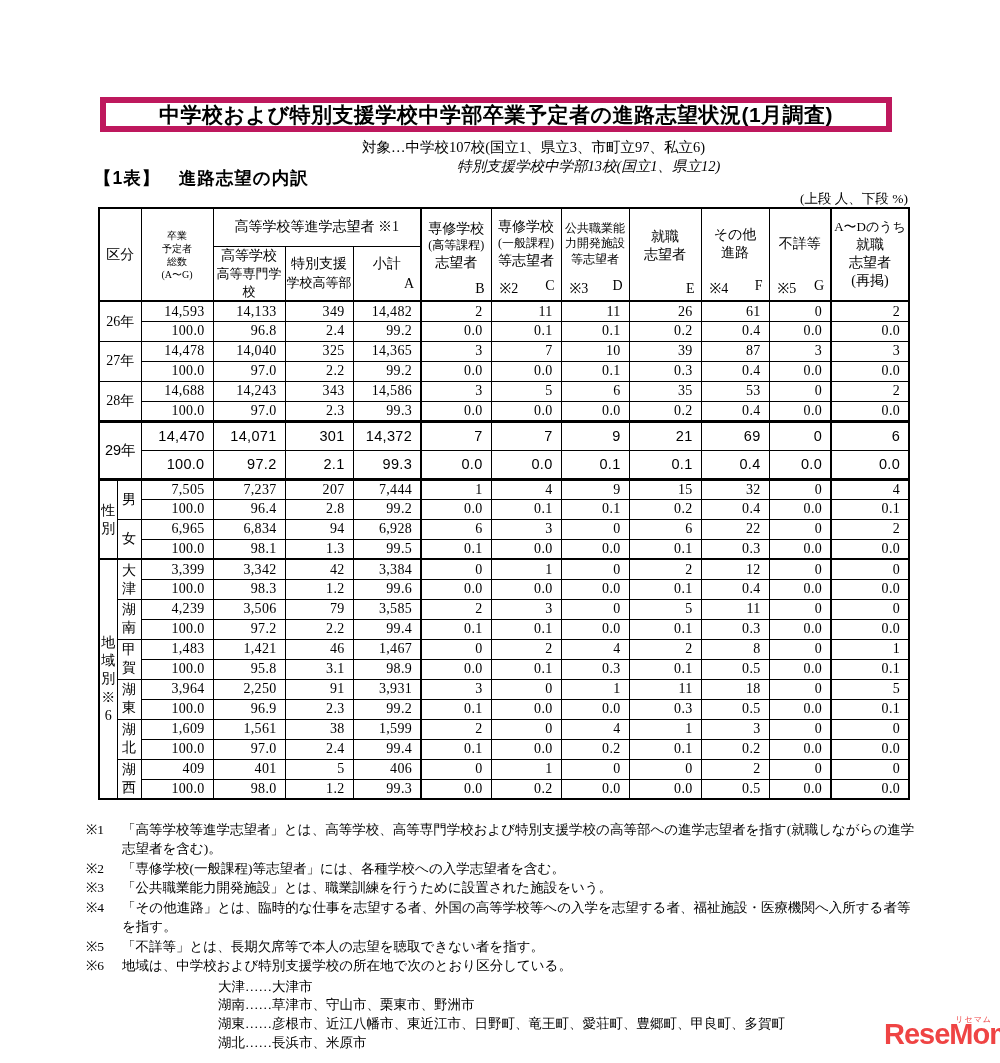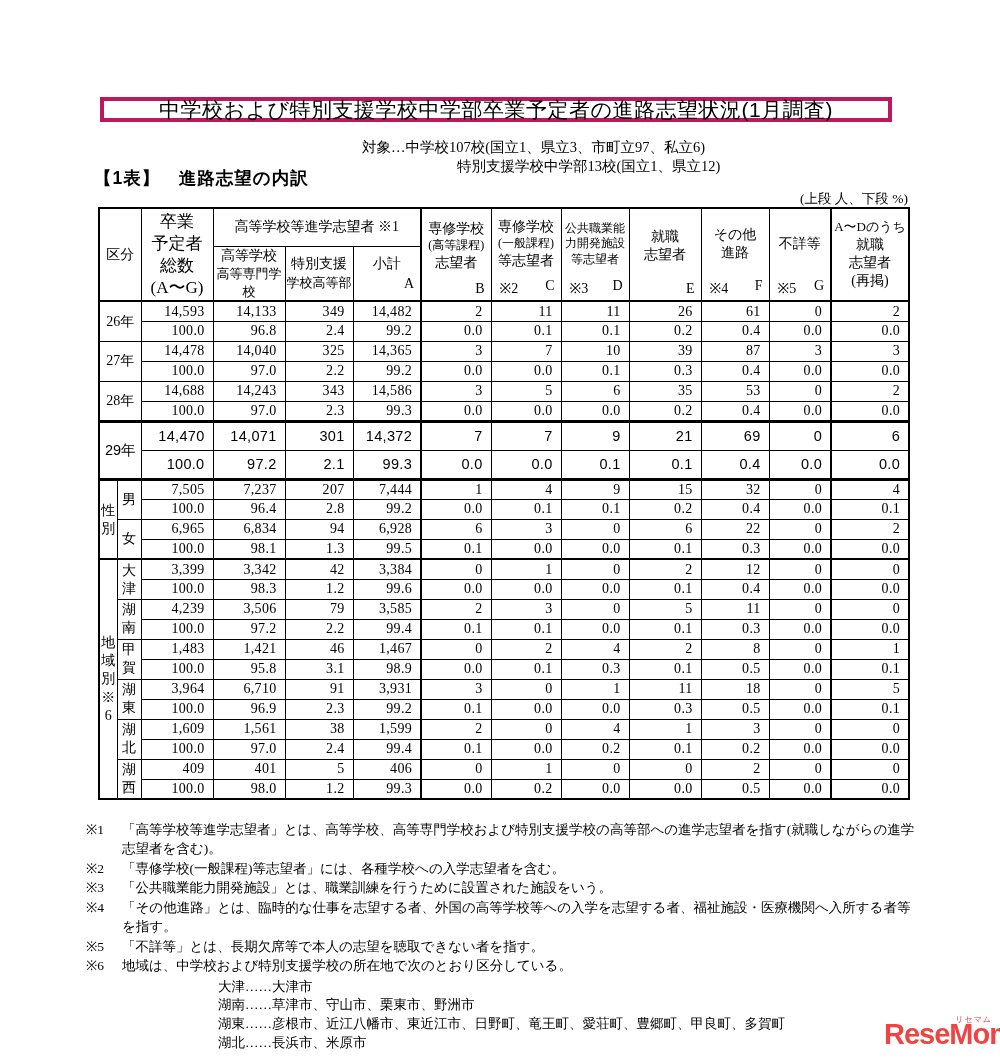--- a/index.html
+++ b/index.html
@@ -3,42 +3,42 @@
 <meta charset="utf-8">
 <style>
   * { box-sizing: border-box; }
   html,body { margin:0; padding:0; }
   body {
     width:1000px; height:1063px; background:#ffffff; position:relative;
     font-family:"Liberation Serif","DejaVu Serif",serif; color:#000;
   }
 
   .title-box {
-    position:absolute; left:100px; top:97px; width:792px; height:25px;
-    border:4px solid #be185d; display:flex; align-items:center; justify-content:center;
-    font-family:"Liberation Sans","DejaVu Sans",sans-serif; font-weight:normal;
+    position:absolute; left:100px; top:97px; width:792px; height:35px;
+    border:6px solid #be185d; display:flex; align-items:center; justify-content:center;
+    font-family:"Liberation Sans","DejaVu Sans",sans-serif; font-weight:bold;
     font-size:21px; letter-spacing:0.5px;
   }
   .sub1 { position:absolute; left:362px; top:138px; font-size:14.5px; }
-  .sub2 { position:absolute; left:457px; top:157px; font-size:14.5px; }
+  .sub2 { position:absolute; left:457px; top:157px; font-size:14.5px;font-style:italic; }
   .caption {
     position:absolute; left:94px; top:166px; font-family:"Liberation Sans","DejaVu Sans",sans-serif;
     font-weight:bold; font-size:17.5px; letter-spacing:1px;
   }
   .unit-note { position:absolute; top:190px; right:92px; font-size:13.5px; }
 
   table.main {
     position:absolute; left:98px; top:207px; border-collapse:collapse;
     table-layout:fixed; width:810px; border:2px solid #000;
   }
   th, td { border:1px solid #000; padding:0; vertical-align:middle; font-weight:normal; }
   thead tr.h1 { height:38px; }
   thead tr.h2 { height:54px; }
   th { text-align:center; font-size:14px; }
-  .stack { white-space:pre-line; line-height:1.3; font-size:17px; }
+  .stack { white-space:pre-line; line-height:1.3; font-size:10px; }
   .hcell { height:88px; display:flex; flex-direction:column; justify-content:space-between; }
   .hcell2 { height:42px; display:flex; flex-direction:column; justify-content:space-between; }
   .hlines { flex:1; display:flex; flex-direction:column; justify-content:center; line-height:1.3; }
   .hcode { display:flex; justify-content:space-between; padding:0 6px 2px 8px; font-size:14px; }
   .hcode .note { text-align:left; }
   .hcode .code { margin-left:auto; }
   .sm { font-size:13px; }
   .sm2 { font-size:12px; }
   .two { display:flex; flex-direction:column; justify-content:center; line-height:1.35; }
 
@@ -456,21 +456,21 @@
         <td class="num">0.1</td>
         <td class="num">0.3</td>
         <td class="num">0.1</td>
         <td class="num">0.5</td>
         <td class="num bR">0.0</td>
         <td class="num">0.1</td>
       </tr>
       <tr class="count-line">
         <td class="sub" rowspan="2">湖東</td>
         <td class="num">3,964</td>
-        <td class="num">6,710</td>
+        <td class="num">2,250</td>
         <td class="num">91</td>
         <td class="num bR">3,931</td>
         <td class="num">3</td>
         <td class="num">0</td>
         <td class="num">1</td>
         <td class="num">11</td>
         <td class="num">18</td>
         <td class="num bR">0</td>
         <td class="num">5</td>
       </tr>

